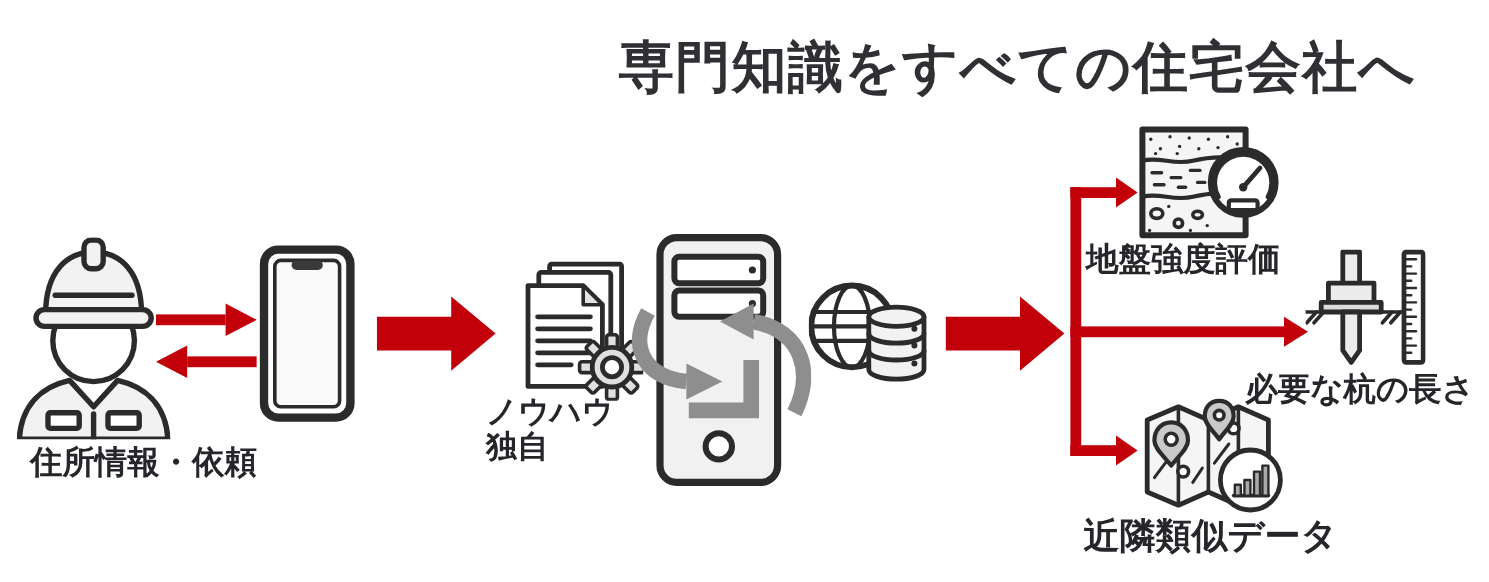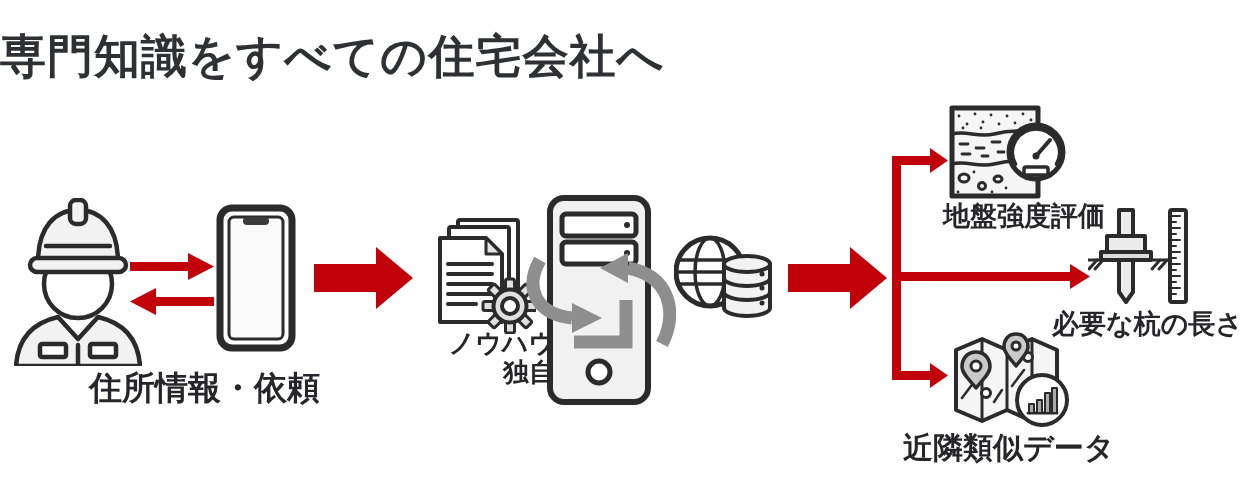--- a/index.html
+++ b/index.html
@@ -2,26 +2,26 @@
 <html style="--red: #c1000a; --outline: #2b2b2b; --gray: #8e8e8e;"><head>
 <meta charset="utf-8">
 <style>
   html,body{margin:0;padding:0;background:#fff;}
   #stage{
     position:relative;width:1241px;height:485px;background:#fff;overflow:hidden;
     font-family:"Liberation Sans","DejaVu Sans",sans-serif;
   }
   .abs{position:absolute;}
   .lbl{
-    position:absolute;font-weight:700;color:#26262a;text-align:right;
+    position:absolute;font-weight:700;color:#26262a;text-align:left;
     line-height:1.12;white-space:nowrap;
   }
   .lbl span{display:block;}
   #title{
-    position:absolute;top:26px;left:0;width:1180px;text-align:left;
+    position:absolute;top:26px;left:0;width:1180px;text-align:right;
     font-size:46px;font-weight:700;color:#2f3033;letter-spacing:1px;
   }
   
   .ol{stroke:var(--outline);stroke-linejoin:round;stroke-linecap:round;}
   .red{fill:var(--red);}
   .grayline{stroke:var(--gray);fill:none;}
   .grayfill{fill:var(--gray);}
 </style>
 </head>
 <body>
@@ -52,21 +52,21 @@
       <rect class="red" x="26" y="45" width="58" height="9"></rect>
     </g>
   </svg>
 
   <svg class="abs" style="left:216px;top:204px" width="80" height="148" viewBox="0 0 80 148">
     <rect x="4" y="4" width="72" height="140" rx="12" fill="#fff" class="ol" stroke-width="7"></rect>
     <rect x="13" y="13" width="54" height="122" rx="5" fill="#fafafa" class="ol" stroke-width="3"></rect>
     <rect x="27" y="13" width="26" height="8" rx="4" fill="#3a3a3a"></rect>
   </svg>
 
-  <div class="lbl" style="left:25px;top:370px;width:295px;font-size:33px">住所情報・依頼</div>
+  <div class="lbl" style="left:25px;top:370px;width:295px;font-size:27px">住所情報・依頼</div>
 
   <svg class="abs" style="left:314px;top:246px" width="100" height="64" viewBox="0 0 100 64">
     <polygon class="red" points="0,18 62,18 62,1 99,32 62,63 62,46 0,46"></polygon>
   </svg>
 
   <svg class="abs" style="left:432px;top:218px" width="104" height="116" viewBox="0 0 104 116">
     <rect x="26" y="2" width="60" height="76" rx="2" fill="#fff" class="ol" stroke-width="4"></rect>
     <rect x="17" y="9" width="60" height="80" rx="2" fill="#fff" class="ol" stroke-width="4"></rect>
     <path d="M8,20 L54,20 L70,36 L70,104 L8,104 Z" fill="#fff" class="ol" stroke-width="4"></path>
     <path d="M54,20 L54,36 L70,36 Z" fill="#e3e3e3" class="ol" stroke-width="3"></path>

